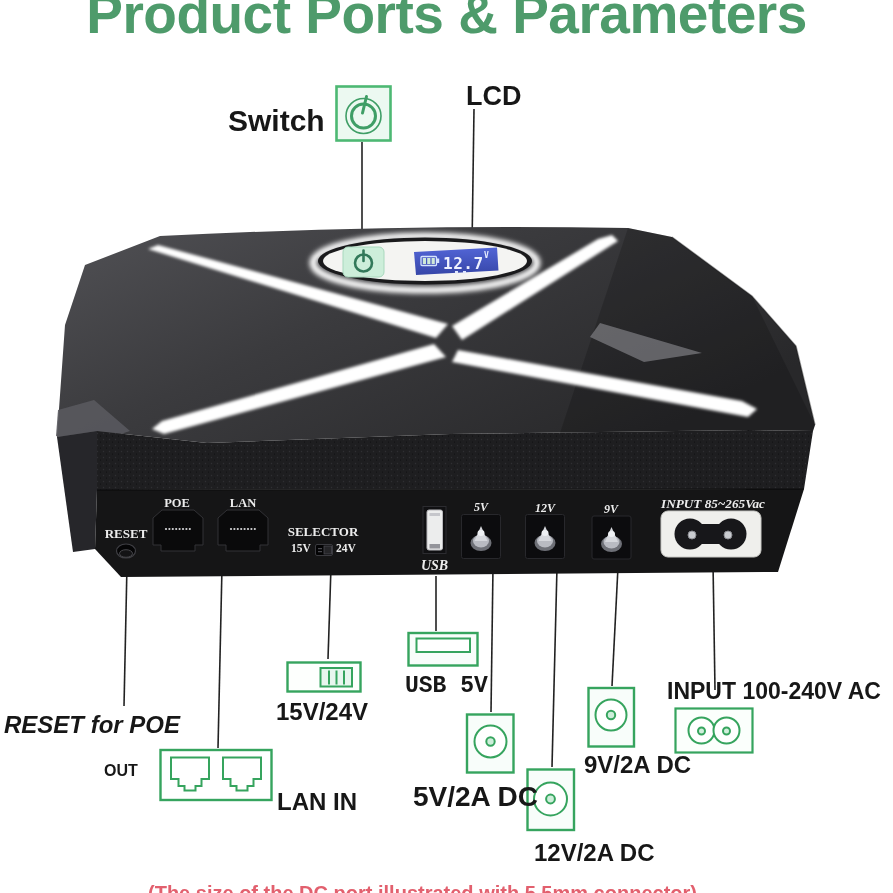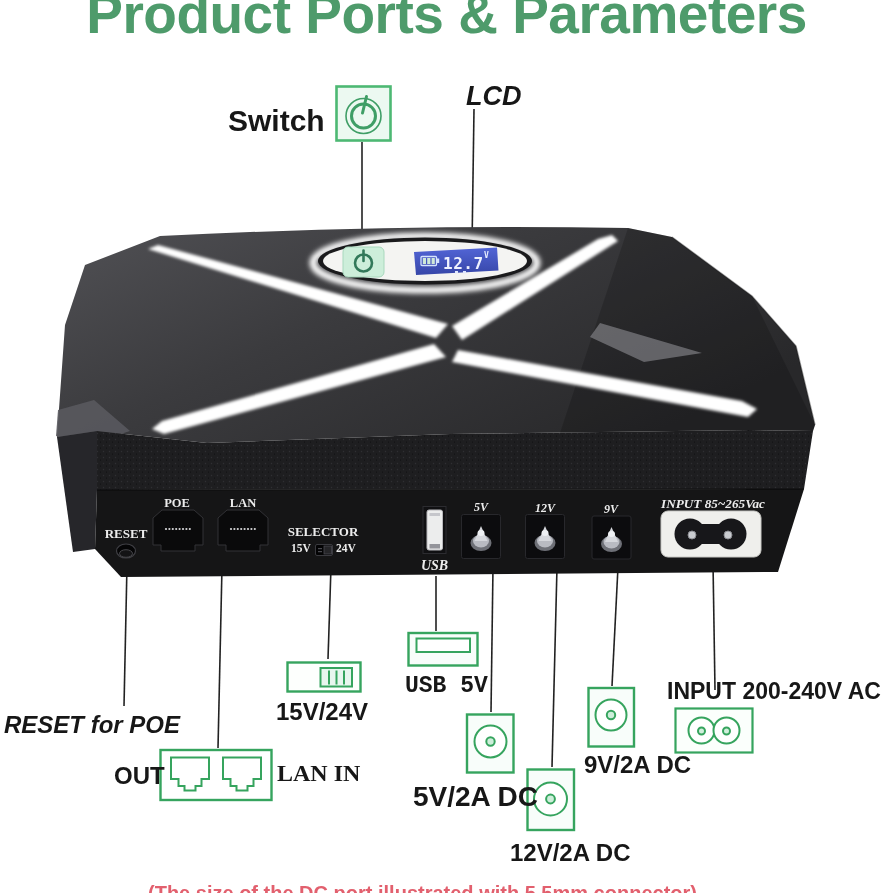--- a/index.html
+++ b/index.html
@@ -4,29 +4,29 @@
 <style>
   html,body{margin:0;padding:0;background:#fff;}
   body{width:893px;height:893px;position:relative;overflow:hidden;
        font-family:"Liberation Sans",sans-serif;}
   .title{position:absolute;top:-18px;left:0;width:893px;text-align:center;
          font-size:55px;font-weight:bold;letter-spacing:-0.5px;color:#4e9b6b;
          font-family:"Liberation Sans",sans-serif;white-space:nowrap;}
   .lbl{position:absolute;font-weight:bold;color:#171717;white-space:nowrap;
        font-family:"Liberation Sans",sans-serif;}
   .lbl-switch{left:228px;top:104px;font-size:30px;}
-  .lbl-lcd{left:466px;top:81px;font-size:27px;font-style:italic;}
+  .lbl-lcd{left:466px;top:81px;font-size:27px;}
   .lbl-resetpoe{left:4px;top:711px;font-size:24px;font-style:italic;}
-  .lbl-out{left:114px;top:762px;font-size:24px;}
-  .lbl-lanin{left:277px;top:760px;font-size:24px;font-family:Liberation Serif, serif;}
+  .lbl-out{left:104px;top:762px;font-size:16px;}
+  .lbl-lanin{left:277px;top:788px;font-size:24px;}
   .lbl-sel{left:276px;top:698px;font-size:24px;}
   .lbl-usb5v{left:405px;top:673px;font-size:23px;font-family:Liberation Mono, monospace;}
   .lbl-dc5{left:413px;top:781px;font-size:28px;}
   .lbl-dc9{left:578px;top:751px;font-size:24px;margin-left:6px;}
-  .lbl-dc12{left:510px;top:839px;font-size:24px;}
+  .lbl-dc12{left:534px;top:839px;font-size:24px;}
   .lbl-ac{left:667px;top:678px;font-size:23px;}
   .footnote{left:148px;top:882px;font-size:20px;color:#e2606e;font-weight:bold;}
   svg{position:absolute;left:0;top:0;}
   .serifw{font-family:"Liberation Serif",serif;font-weight:bold;fill:#ececec;}
   .serifi{font-style:italic;}
 </style>
 </head>
 <body>
 
 <div class="title">Product Ports &amp; Parameters</div>
@@ -274,14 +274,14 @@
 <div class="lbl lbl-switch">Switch</div>
 <div class="lbl lbl-lcd">LCD</div>
 <div class="lbl lbl-resetpoe">RESET for POE</div>
 <div class="lbl lbl-out">OUT</div>
 <div class="lbl lbl-lanin">LAN IN</div>
 <div class="lbl lbl-sel">15V/24V</div>
 <div class="lbl lbl-usb5v">USB 5V</div>
 <div class="lbl lbl-dc5">5V/2A DC</div>
 <div class="lbl lbl-dc9">9V/2A DC</div>
 <div class="lbl lbl-dc12">12V/2A DC</div>
-<div class="lbl lbl-ac">INPUT 200-240V AC</div>
+<div class="lbl lbl-ac">INPUT 100-240V AC</div>
 <div class="lbl footnote">(The size of the DC port illustrated with 5.5mm connector)</div>
 
 </body></html>

